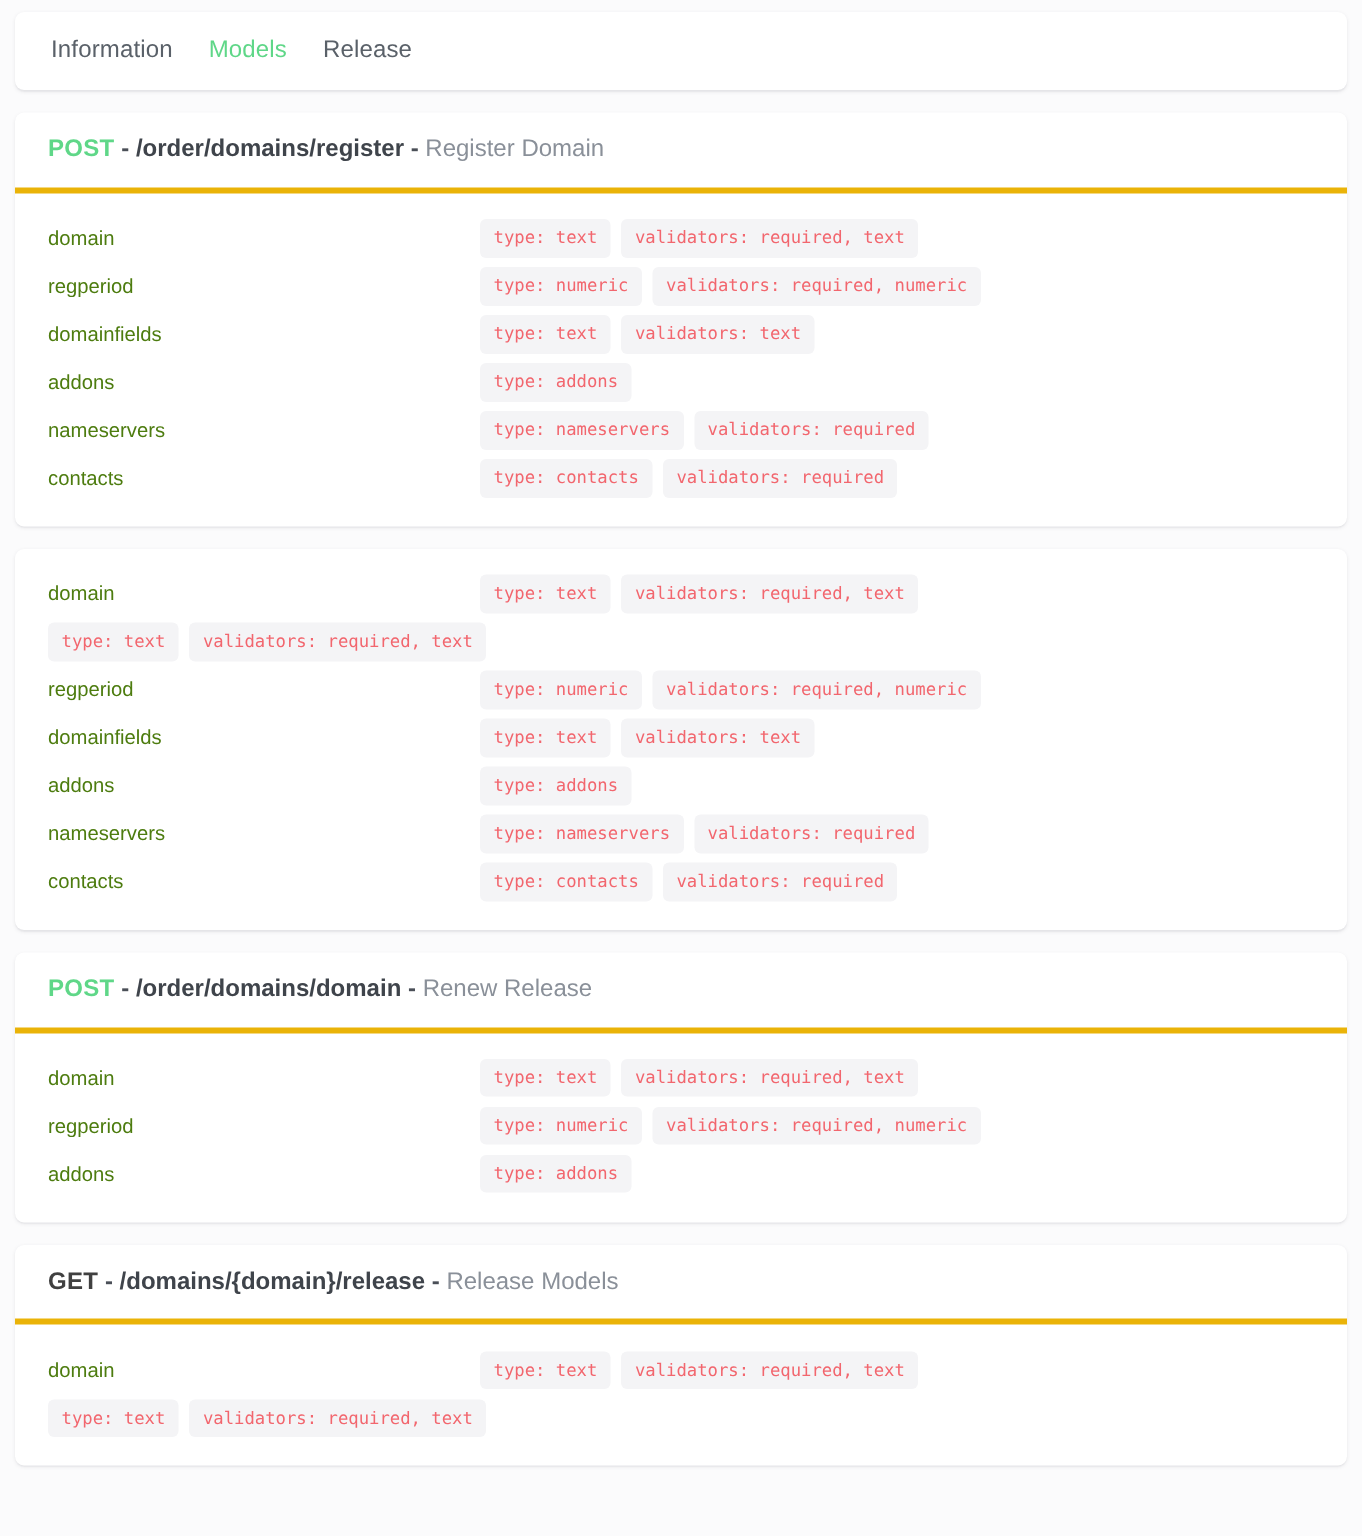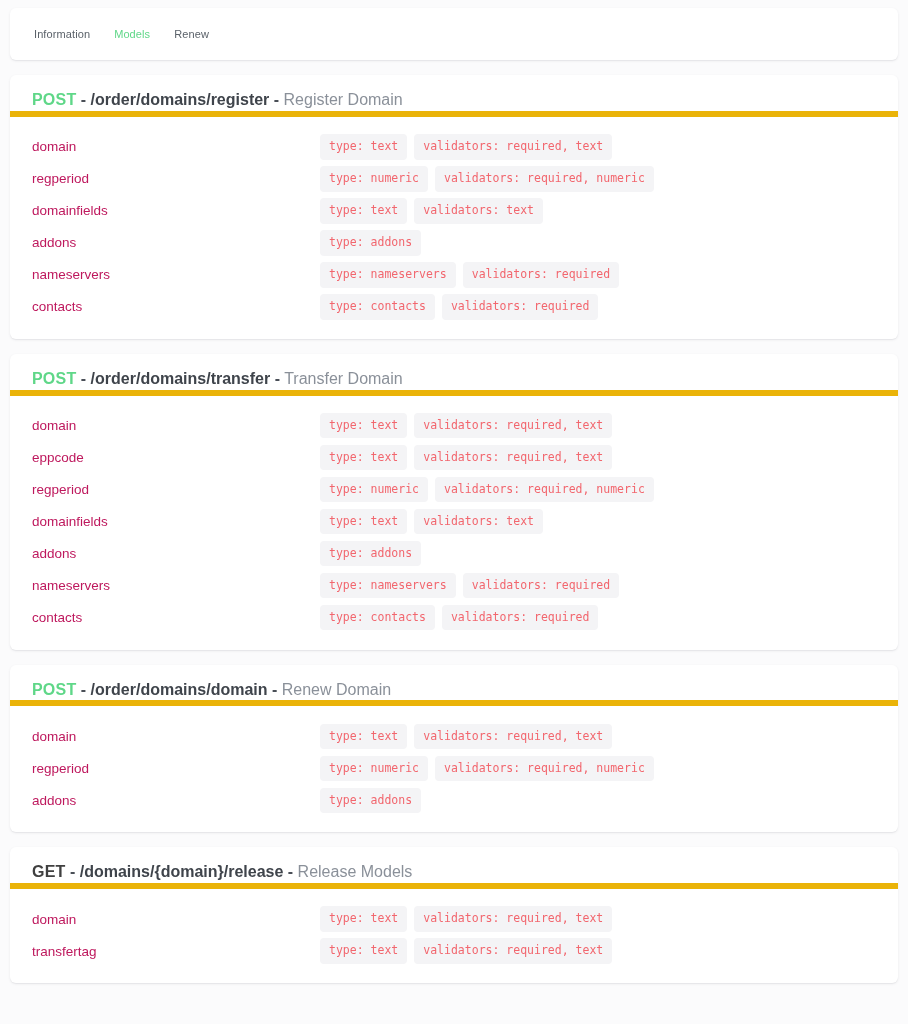--- a/index.html
+++ b/index.html
@@ -32,35 +32,35 @@
   .card:last-child { margin-bottom: 0; }
 
   
   .tabbar {
     display: flex;
     align-items: center;
     height: 52px;
     padding: 0 12px;
   }
   .tab {
-    font-size: 11px;
+    font-size: 16px;
     color: #5a6169;
     padding: 6px 12px;
     cursor: pointer;
     white-space: nowrap;
     letter-spacing: 0.1px;
   }
   .tab.active {
     color: #5fd788;
   }
 
   
   .endpoint-head {
-    padding: 15px 22px 0 22px;
-    border-bottom: 6px solid #eab308;
+    padding: 15px 22px 14px 22px;
+    border-bottom: 4px solid #eab308;
     font-size: 16px;
     line-height: 1.3;
     white-space: nowrap;
   }
   .method {
     font-weight: bold;
     letter-spacing: 0.2px;
   }
   .method.post { color: #5fd788; }
   .method.get  { color: #404040; }
@@ -84,21 +84,21 @@
   .param-row {
     display: flex;
     align-items: center;
     min-height: 32px;
     padding: 0 22px;
   }
   .param-name {
     width: 288px;
     flex: 0 0 288px;
     font-size: 13.5px;
-    color: #be185d;
+    color: #4d7c0f;
     white-space: nowrap;
     overflow: hidden;
   }
   .param-badges {
     display: flex;
     align-items: flex-end;
     gap: 7px;
     flex-wrap: nowrap;
   }
   .badge {
@@ -114,21 +114,21 @@
 </style>
 </head>
 <body>
 
 <div class="page">
 
   <div class="card">
     <div class="tabbar" id="tab-bar">
         <div class="tab">Information</div>
         <div class="tab active">Models</div>
-        <div class="tab">Renew</div>
+        <div class="tab">Release</div>
       </div>
   </div>
 
   <div id="endpoint-list">
       <div class="card">
         <div class="endpoint-head"><span class="method post">POST</span> <span class="dash">-</span> <span class="path">/order/domains/register</span> <span class="dash">-</span> <span class="desc">Register Domain</span></div>
         <div class="params">
           <div class="param-row">
             <div class="param-name">domain</div>
             <div class="param-badges">
@@ -166,31 +166,29 @@
           <div class="param-row">
             <div class="param-name">contacts</div>
             <div class="param-badges">
               <span class="badge">type: contacts</span>
               <span class="badge">validators: required</span>
             </div>
           </div>
         </div>
       </div>
       <div class="card">
-        <div class="endpoint-head"><span class="method post">POST</span> <span class="dash">-</span> <span class="path">/order/domains/transfer</span> <span class="dash">-</span> <span class="desc">Transfer Domain</span></div>
-        <div class="params">
-          <div class="param-row">
-            <div class="param-name">domain</div>
-            <div class="param-badges">
-              <span class="badge">type: text</span>
-              <span class="badge">validators: required, text</span>
-            </div>
-          </div>
-          <div class="param-row">
-            <div class="param-name">eppcode</div>
+        <div class="params">
+          <div class="param-row">
+            <div class="param-name">domain</div>
+            <div class="param-badges">
+              <span class="badge">type: text</span>
+              <span class="badge">validators: required, text</span>
+            </div>
+          </div>
+          <div class="param-row">
             <div class="param-badges">
               <span class="badge">type: text</span>
               <span class="badge">validators: required, text</span>
             </div>
           </div>
           <div class="param-row">
             <div class="param-name">regperiod</div>
             <div class="param-badges">
               <span class="badge">type: numeric</span>
               <span class="badge">validators: required, numeric</span>
@@ -219,21 +217,21 @@
           <div class="param-row">
             <div class="param-name">contacts</div>
             <div class="param-badges">
               <span class="badge">type: contacts</span>
               <span class="badge">validators: required</span>
             </div>
           </div>
         </div>
       </div>
       <div class="card">
-        <div class="endpoint-head"><span class="method post">POST</span> <span class="dash">-</span> <span class="path">/order/domains/domain</span> <span class="dash">-</span> <span class="desc">Renew Domain</span></div>
+        <div class="endpoint-head"><span class="method post">POST</span> <span class="dash">-</span> <span class="path">/order/domains/domain</span> <span class="dash">-</span> <span class="desc">Renew Release</span></div>
         <div class="params">
           <div class="param-row">
             <div class="param-name">domain</div>
             <div class="param-badges">
               <span class="badge">type: text</span>
               <span class="badge">validators: required, text</span>
             </div>
           </div>
           <div class="param-row">
             <div class="param-name">regperiod</div>
@@ -254,21 +252,20 @@
         <div class="endpoint-head"><span class="method get">GET</span> <span class="dash">-</span> <span class="path">/domains/{domain}/release</span> <span class="dash">-</span> <span class="desc">Release Models</span></div>
         <div class="params">
           <div class="param-row">
             <div class="param-name">domain</div>
             <div class="param-badges">
               <span class="badge">type: text</span>
               <span class="badge">validators: required, text</span>
             </div>
           </div>
           <div class="param-row">
-            <div class="param-name">transfertag</div>
             <div class="param-badges">
               <span class="badge">type: text</span>
               <span class="badge">validators: required, text</span>
             </div>
           </div>
         </div>
       </div>
     </div>
 
 </div>

